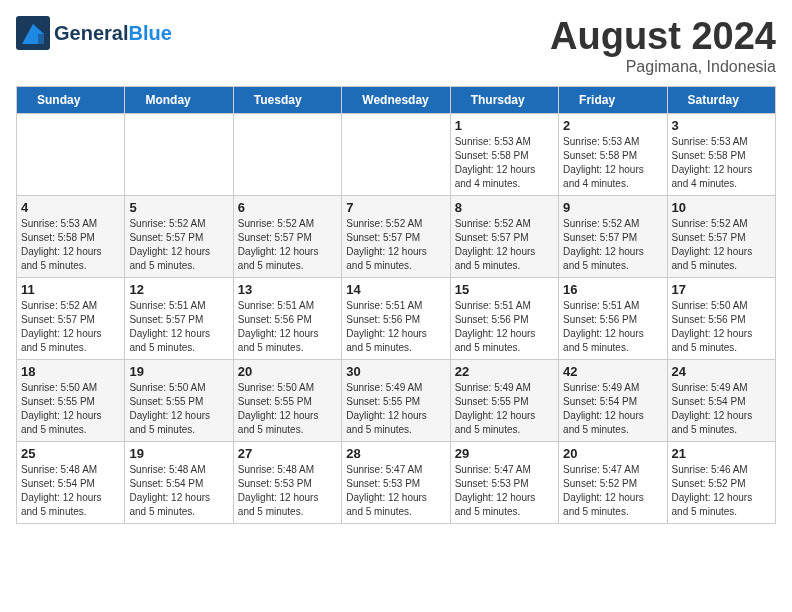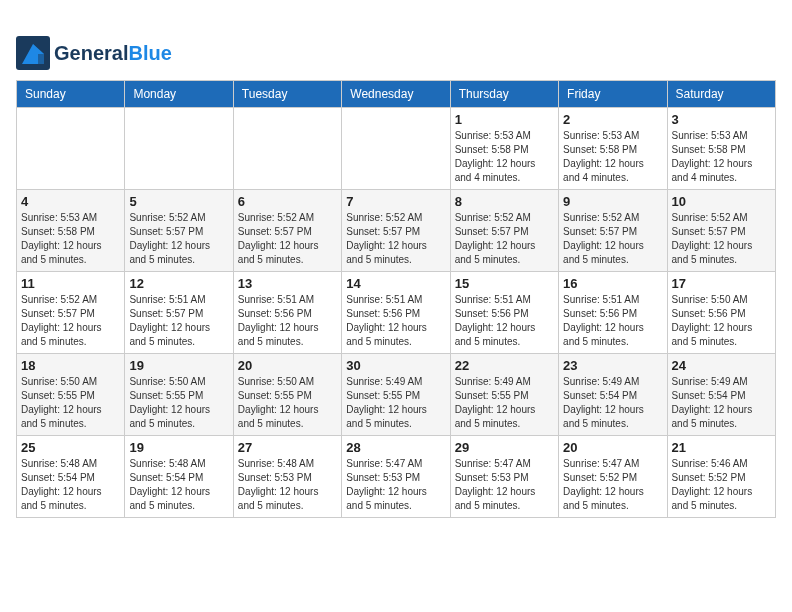--- a/index.html
+++ b/index.html
@@ -8,21 +8,20 @@
       background: #fff;
       width: 792px;
       min-height: 612px;
       padding: 16px;
     }
     .header {
       display: flex;
       justify-content: space-between;
       align-items: flex-start;
       margin-bottom: 10px;
-      margin-top: 20px;
     }
     .logo {
       display: flex;
       flex-direction: column;
       align-items: flex-start;
     }
     .logo-wrapper {
       display: flex;
       align-items: center;
       gap: 4px;
@@ -41,24 +40,24 @@
       color: #555;
     }
     .calendar {
       width: 100%;
       border-collapse: collapse;
       font-size: 11px;
     }
     .calendar thead th {
       background: #1e6bb8;
       color: #fff;
-      padding: 6px 8px;
+      padding: 6px 20px;
       text-align: left;
       font-size: 12px;
-      font-weight: normal;
+      font-weight: bold;
       border: 1px solid #ccc;
     }
     .calendar tbody td {
       border: 1px solid #ccc;
       vertical-align: top;
       padding: 4px 4px;
       width: calc(100%/7);
       height: 80px;
       background: #fff;
     }
@@ -89,20 +88,24 @@
       <svg width="34" height="34" viewBox="0 0 34 34">
         <rect x="0" y="0" width="34" height="34" fill="#1a3a5c" rx="3"></rect>
         <polygon points="6,28 17,8 28,18 22,18 22,28" fill="#1e88e5"></polygon>
         <polygon points="17,8 28,18 28,28 17,28" fill="#1e88e5" opacity="0.5"></polygon>
       </svg>
       <div>
         <span style="font-size:20px;font-weight:bold;color:#1a3a5c;">General</span><span style="font-size:20px;font-weight:bold;color:#1e88e5;">Blue</span>
       </div>
     </div>
   </div>
+  <div class="title-block">
+    <div class="month-year">August 2024</div>
+    <div class="location">Pagimana, Indonesia</div>
+  </div>
 </div>
 
 <table class="calendar">
   <thead>
     <tr>
     <th>Sunday</th>
         <th>Monday</th>
         <th>Tuesday</th>
         <th>Wednesday</th>
         <th>Thursday</th>
@@ -270,21 +273,21 @@
 and 5 minutes.</div>
         </td>
         <td>
           <div class="day-number">22</div>
           <div class="day-info" style="white-space: pre-line;">Sunrise: 5:49 AM
 Sunset: 5:55 PM
 Daylight: 12 hours
 and 5 minutes.</div>
         </td>
         <td>
-          <div class="day-number">23</div>
+          <div class="day-number">42</div>
           <div class="day-info" style="white-space: pre-line;">Sunrise: 5:49 AM
 Sunset: 5:54 PM
 Daylight: 12 hours
 and 5 minutes.</div>
         </td>
         <td>
           <div class="day-number">24</div>
           <div class="day-info" style="white-space: pre-line;">Sunrise: 5:49 AM
 Sunset: 5:54 PM
 Daylight: 12 hours

